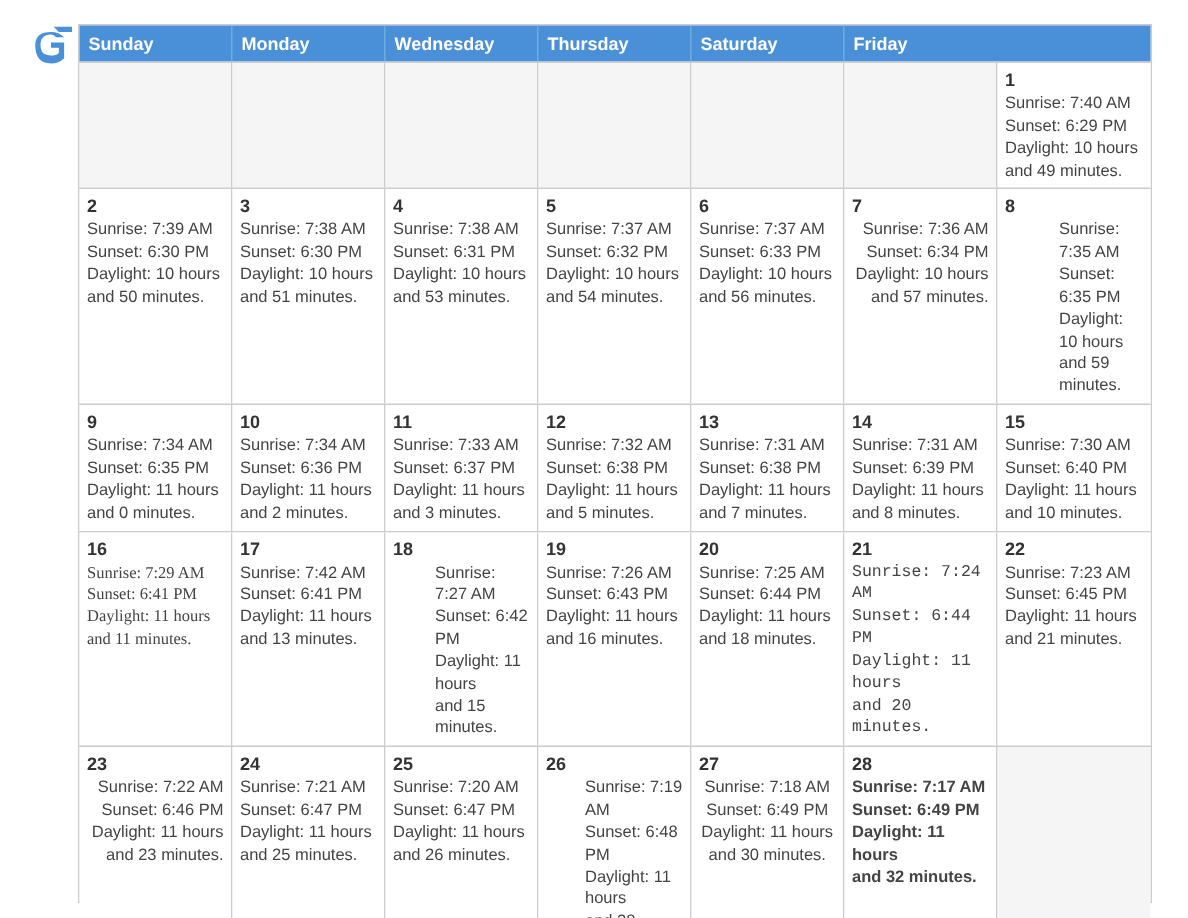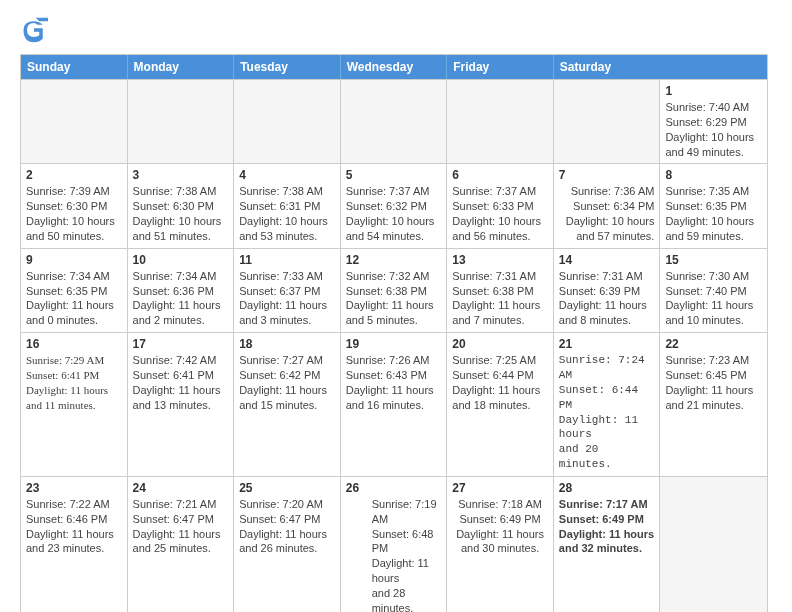--- a/index.html
+++ b/index.html
@@ -8,21 +8,21 @@
       background: #fff;
       width: 792px;
       height: 612px;
       overflow: hidden;
     }
     .page {
       width: 788px;
       height: 612px;
       padding: 16px 20px 10px 20px;
       display: flex;
-      flex-direction: column;
+      flex-direction: row;
     }
     .header {
       display: flex;
       justify-content: space-between;
       align-items: flex-start;
       margin-bottom: 10px;
     }
     .logo {
       display: flex;
       align-items: center;
@@ -130,24 +130,24 @@
     <div class="title-block">
       <div class="calendar-title"></div>
       <div class="calendar-subtitle"></div>
     </div>
   </div>
 
   <div class="calendar">
     <div class="cal-header-row" id="cal-header">
         <div class="cal-header-cell">Sunday</div>
         <div class="cal-header-cell">Monday</div>
-        <div class="cal-header-cell">Tuesday</div>
         <div class="cal-header-cell">Wednesday</div>
+        <div class="cal-header-cell">Thursday</div>
+        <div class="cal-header-cell">Saturday</div>
         <div class="cal-header-cell">Friday</div>
-        <div class="cal-header-cell">Saturday</div>
       </div>
     <div class="cal-body" id="cal-body">
         <div class="cal-row">
           <div class="cal-cell empty"></div>
           <div class="cal-cell empty"></div>
           <div class="cal-cell empty"></div>
           <div class="cal-cell empty"></div>
           <div class="cal-cell empty"></div>
           <div class="cal-cell empty"></div>
           <div class="cal-cell">
@@ -196,21 +196,21 @@
           </div>
           <div class="cal-cell">
             <span class="day-num">7</span>
             <div class="day-info" style="white-space: pre-line; text-align: right;">Sunrise: 7:36 AM
 Sunset: 6:34 PM
 Daylight: 10 hours
 and 57 minutes.</div>
           </div>
           <div class="cal-cell">
             <span class="day-num">8</span>
-            <div class="day-info" style="white-space: pre-line;">Sunrise: 7:35 AM
+            <div class="day-info" style="white-space: pre-line; margin-left: 36px;">Sunrise: 7:35 AM
 Sunset: 6:35 PM
 Daylight: 10 hours
 and 59 minutes.</div>
           </div>
         </div>
         <div class="cal-row">
           <div class="cal-cell">
             <span class="day-num">9</span>
             <div class="day-info" style="white-space: pre-line;">Sunrise: 7:34 AM
 Sunset: 6:35 PM
@@ -248,21 +248,21 @@
           <div class="cal-cell">
             <span class="day-num">14</span>
             <div class="day-info" style="white-space: pre-line;">Sunrise: 7:31 AM
 Sunset: 6:39 PM
 Daylight: 11 hours
 and 8 minutes.</div>
           </div>
           <div class="cal-cell">
             <span class="day-num">15</span>
             <div class="day-info" style="white-space: pre-line;">Sunrise: 7:30 AM
-Sunset: 7:40 PM
+Sunset: 6:40 PM
 Daylight: 11 hours
 and 10 minutes.</div>
           </div>
         </div>
         <div class="cal-row">
           <div class="cal-cell">
             <span class="day-num">16</span>
             <div class="day-info" style="white-space: pre-line; font-family: Liberation Serif, serif;">Sunrise: 7:29 AM
 Sunset: 6:41 PM
 Daylight: 11 hours
@@ -270,21 +270,21 @@
           </div>
           <div class="cal-cell">
             <span class="day-num">17</span>
             <div class="day-info" style="white-space: pre-line;">Sunrise: 7:42 AM
 Sunset: 6:41 PM
 Daylight: 11 hours
 and 13 minutes.</div>
           </div>
           <div class="cal-cell">
             <span class="day-num">18</span>
-            <div class="day-info" style="white-space: pre-line;">Sunrise: 7:27 AM
+            <div class="day-info" style="white-space: pre-line; margin-left: 28px;">Sunrise: 7:27 AM
 Sunset: 6:42 PM
 Daylight: 11 hours
 and 15 minutes.</div>
           </div>
           <div class="cal-cell">
             <span class="day-num">19</span>
             <div class="day-info" style="white-space: pre-line;">Sunrise: 7:26 AM
 Sunset: 6:43 PM
 Daylight: 11 hours
 and 16 minutes.</div>
@@ -307,21 +307,21 @@
             <span class="day-num">22</span>
             <div class="day-info" style="white-space: pre-line;">Sunrise: 7:23 AM
 Sunset: 6:45 PM
 Daylight: 11 hours
 and 21 minutes.</div>
           </div>
         </div>
         <div class="cal-row">
           <div class="cal-cell">
             <span class="day-num">23</span>
-            <div class="day-info" style="white-space: pre-line;">Sunrise: 7:22 AM
+            <div class="day-info" style="white-space: pre-line; text-align: right;">Sunrise: 7:22 AM
 Sunset: 6:46 PM
 Daylight: 11 hours
 and 23 minutes.</div>
           </div>
           <div class="cal-cell">
             <span class="day-num">24</span>
             <div class="day-info" style="white-space: pre-line;">Sunrise: 7:21 AM
 Sunset: 6:47 PM
 Daylight: 11 hours
 and 25 minutes.</div>

